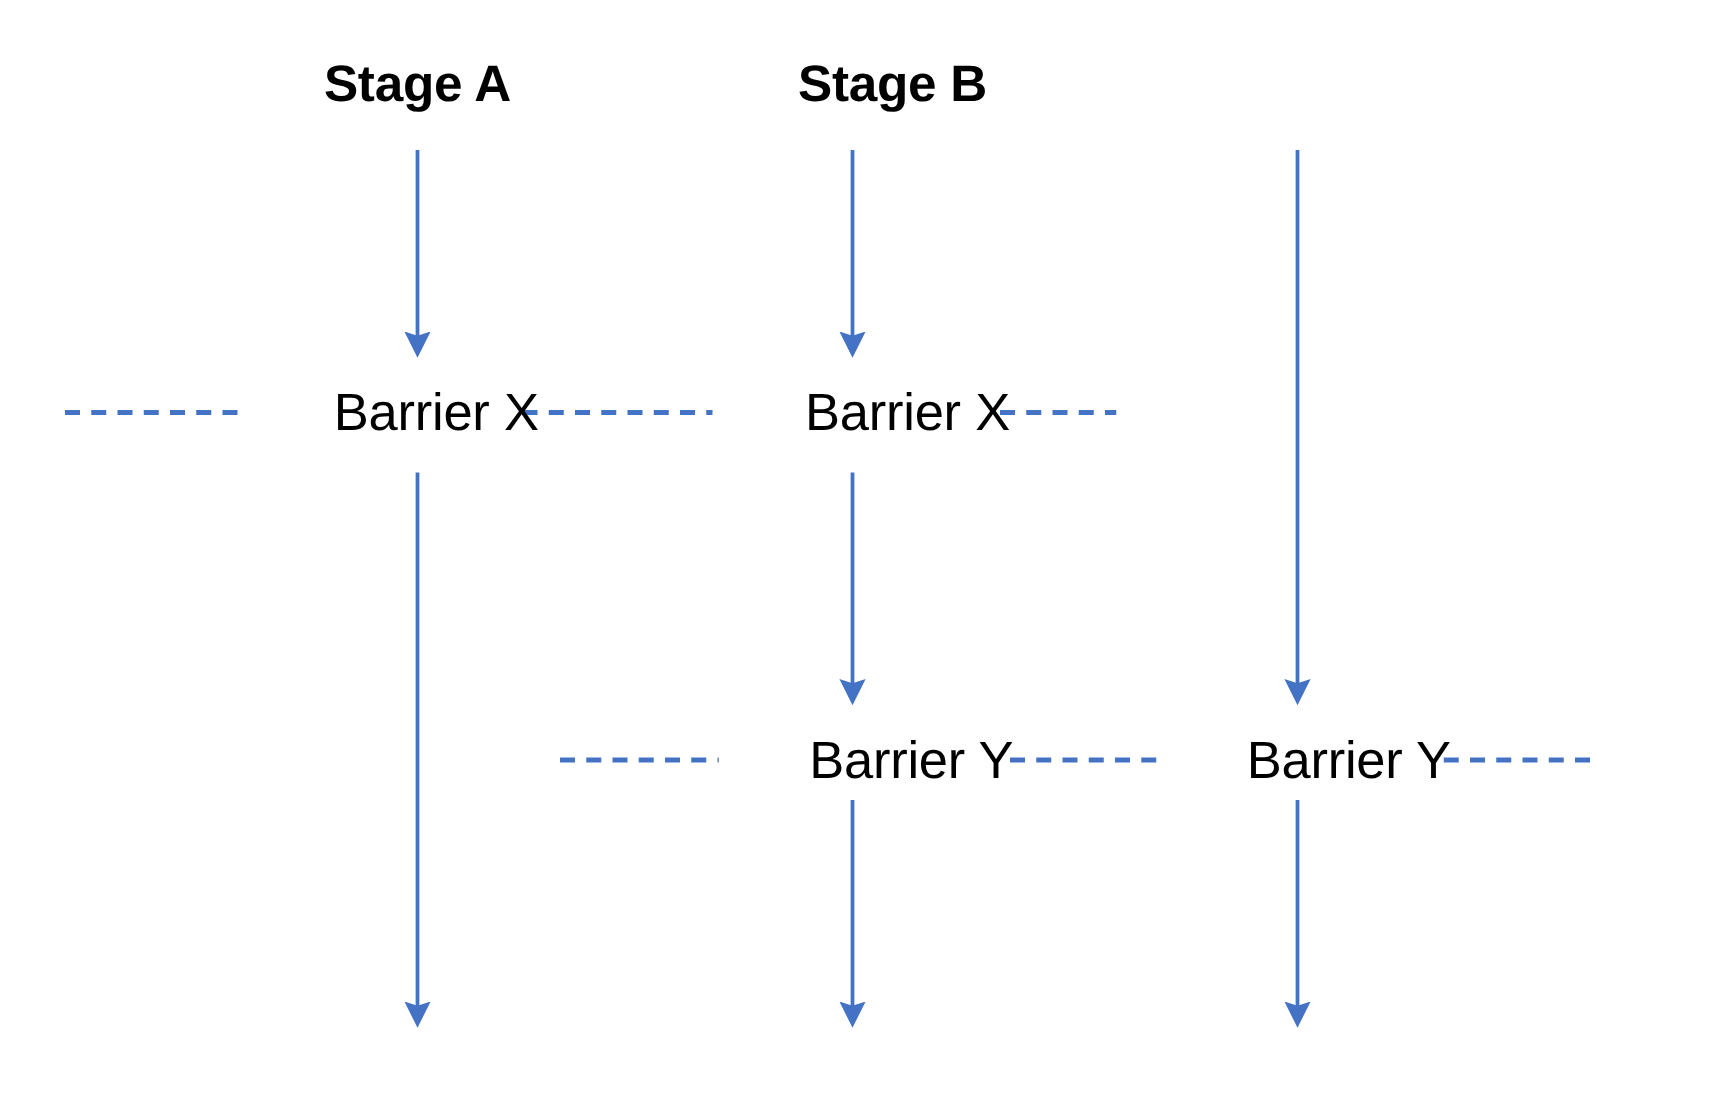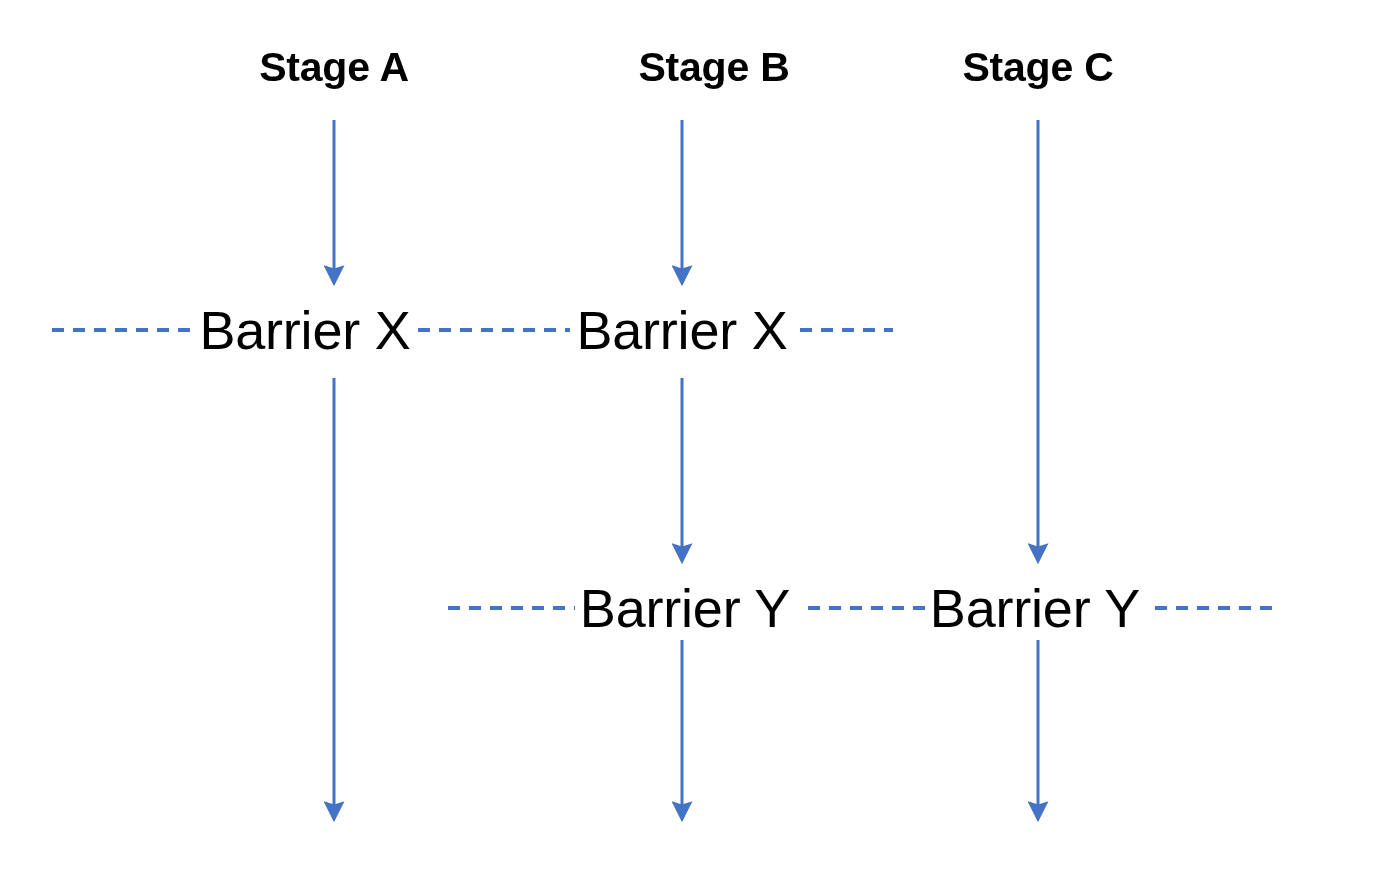--- a/index.html
+++ b/index.html
@@ -33,26 +33,27 @@
     line-height: 1;
     color: #000000;
     white-space: nowrap;
     transform: translateX(-50%);
     letter-spacing: -0.2px;
   }
   .barrier-label {
     position: absolute;
     font-family: "Liberation Sans", sans-serif;
     font-weight: normal;
-    font-size: 54px;
+    font-size: 42px;
     line-height: 1;
     color: #000000;
     white-space: nowrap;
     transform: translate(-50%, -50%);
     letter-spacing: -0.2px;
+    margin-left: 44px;
   }
 </style>
 </head>
 <body>
 
 <div id="canvas">
 
   <svg id="vector-layer" viewBox="0 0 1379 875" xmlns="http://www.w3.org/2000/svg" aria-hidden="true">
     <defs>
       <marker id="arrowhead" markerWidth="7" markerHeight="7" refX="5.6" refY="3.5" orient="auto" markerUnits="strokeWidth">
@@ -75,21 +76,20 @@
       <line x1="418" y1="330" x2="570" y2="330"></line>
       <line x1="800" y1="330" x2="893" y2="330"></line>
       <line x1="448" y1="608" x2="575" y2="608"></line>
       <line x1="808" y1="608" x2="932" y2="608"></line>
       <line x1="1155" y1="608" x2="1281" y2="608"></line>
     </g>
   </svg>
 
   <div class="stage-header" style="left:334px; top:47px;">Stage A</div>
   <div class="stage-header" style="left:714px; top:47px;">Stage B</div>
-  <div class="stage-header" style="left:1038px; top:47px;">Stage C</div>
 
   <div class="barrier-label" style="left:305px; top:330px;">Barrier X</div>
   <div class="barrier-label" style="left:682px; top:330px;">Barrier X</div>
 
   <div class="barrier-label" style="left:685px; top:608px;">Barrier Y</div>
   <div class="barrier-label" style="left:1035px; top:608px;">Barrier Y</div>
 
 </div>
 
 </body></html>

